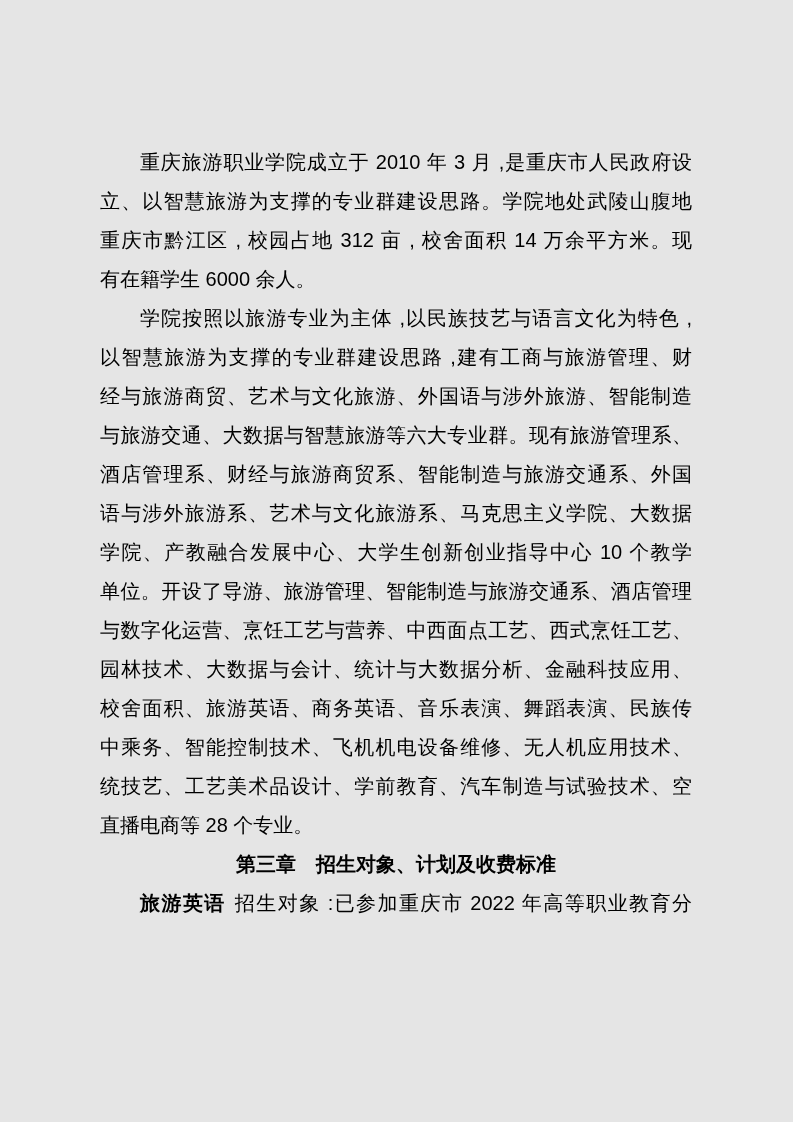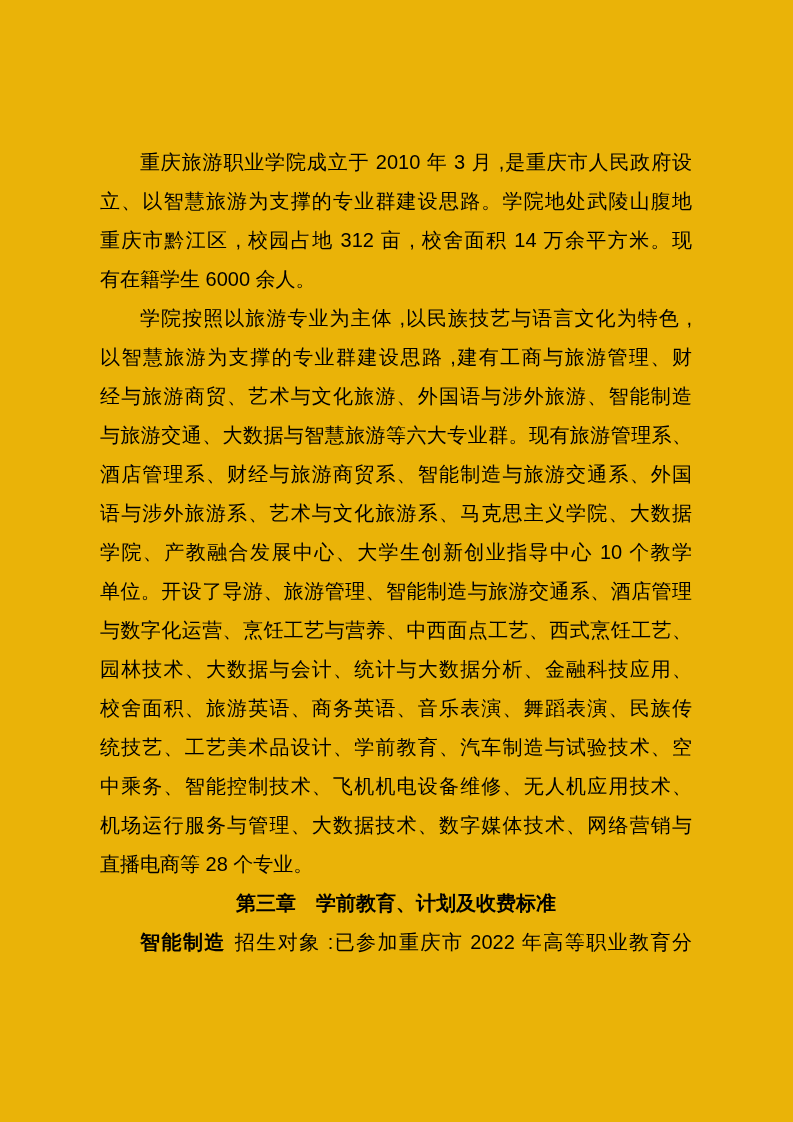--- a/index.html
+++ b/index.html
@@ -4,21 +4,21 @@
 <style>
   html, body {
     margin: 0;
     padding: 0;
     background: #ffffff;
   }
   .page {
     position: relative;
     width: 793px;
     height: 1122px;
-    background: #eab308;
+    background: #e5e5e5;
     overflow: hidden;
     font-family: "Liberation Sans", "DejaVu Sans", sans-serif;
     color: #000000;
   }
   .content {
     position: absolute;
     left: 100px;
     top: 143px;
     width: 592px;
     font-size: 20px;
@@ -65,25 +65,24 @@
     <div class="ln">以智慧旅游为支撑的专业群建设思路 ,建有工商与旅游管理、财</div>
     <div class="ln">经与旅游商贸、艺术与文化旅游、外国语与涉外旅游、智能制造</div>
     <div class="ln">与旅游交通、大数据与智慧旅游等六大专业群。现有旅游管理系、</div>
     <div class="ln">酒店管理系、财经与旅游商贸系、智能制造与旅游交通系、外国</div>
     <div class="ln">语与涉外旅游系、艺术与文化旅游系、马克思主义学院、大数据</div>
     <div class="ln">学院、产教融合发展中心、大学生创新创业指导中心 10 个教学</div>
     <div class="ln">单位。开设了导游、旅游管理、智能制造与旅游交通系、酒店管理</div>
     <div class="ln">与数字化运营、烹饪工艺与营养、中西面点工艺、西式烹饪工艺、</div>
     <div class="ln">园林技术、大数据与会计、统计与大数据分析、金融科技应用、</div>
     <div class="ln">校舍面积、旅游英语、商务英语、音乐表演、舞蹈表演、民族传</div>
+    <div class="ln">中乘务、智能控制技术、飞机机电设备维修、无人机应用技术、</div>
     <div class="ln">统技艺、工艺美术品设计、学前教育、汽车制造与试验技术、空</div>
-    <div class="ln">中乘务、智能控制技术、飞机机电设备维修、无人机应用技术、</div>
-    <div class="ln">机场运行服务与管理、大数据技术、数字媒体技术、网络营销与</div>
     <div class="ln end">直播电商等 28 个专业。</div>
 
-    <div class="heading">第三章　学前教育、计划及收费标准</div>
+    <div class="heading">第三章　招生对象、计划及收费标准</div>
 
     <div class="article">
-      <span class="label">智能制造</span><span>招生对象 :已参加重庆市 2022 年高等职业教育分</span>
+      <span class="label">旅游英语</span><span>招生对象 :已参加重庆市 2022 年高等职业教育分</span>
     </div>
 
   </div>
 </div>
 
 </body></html>

